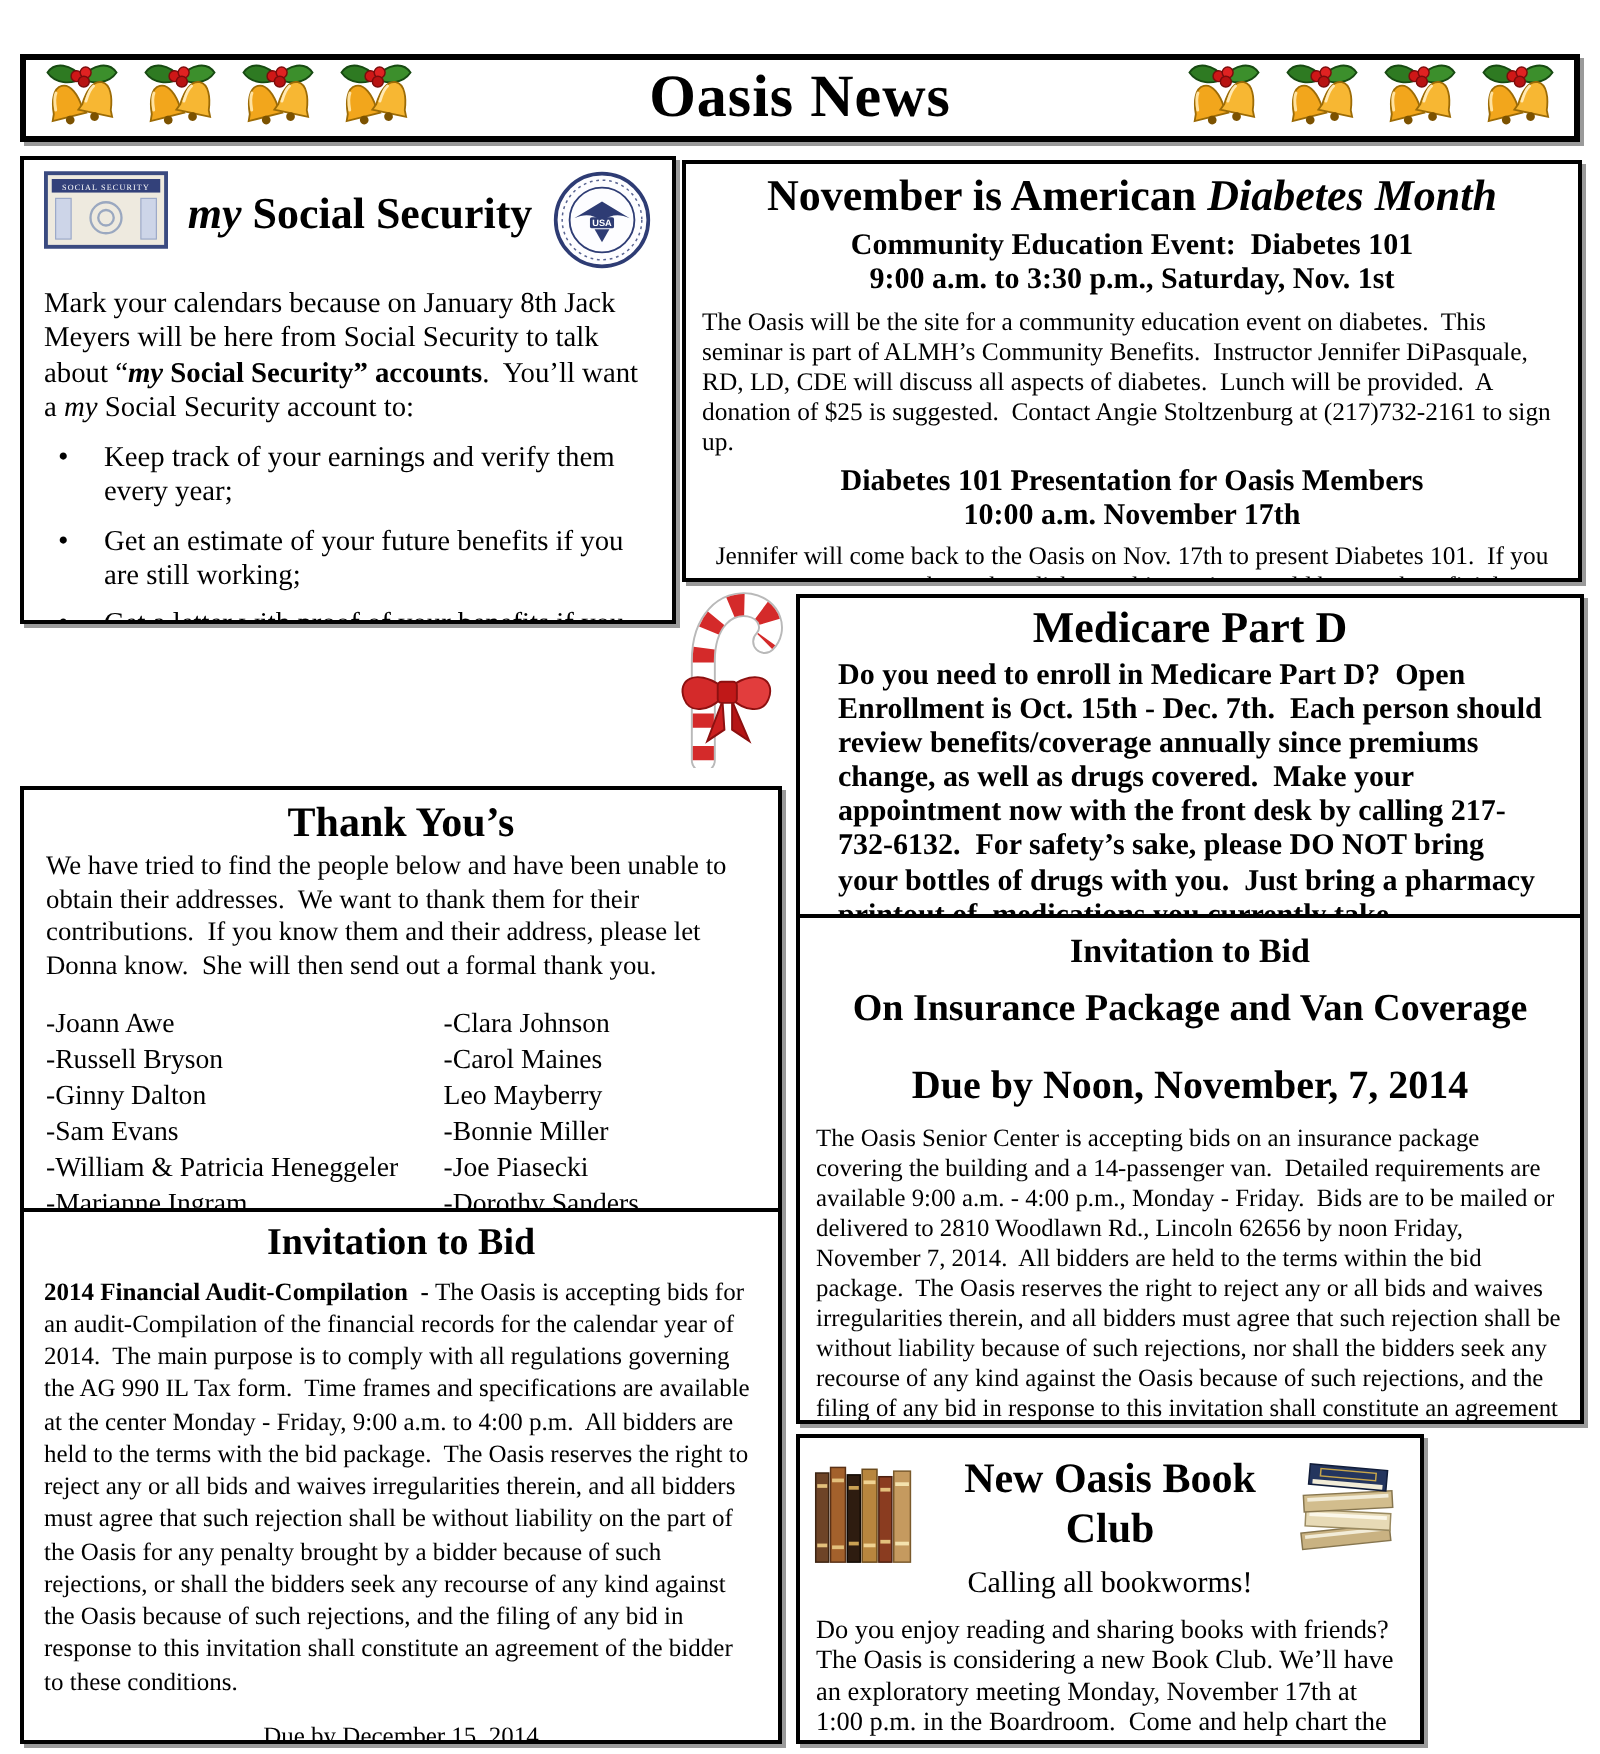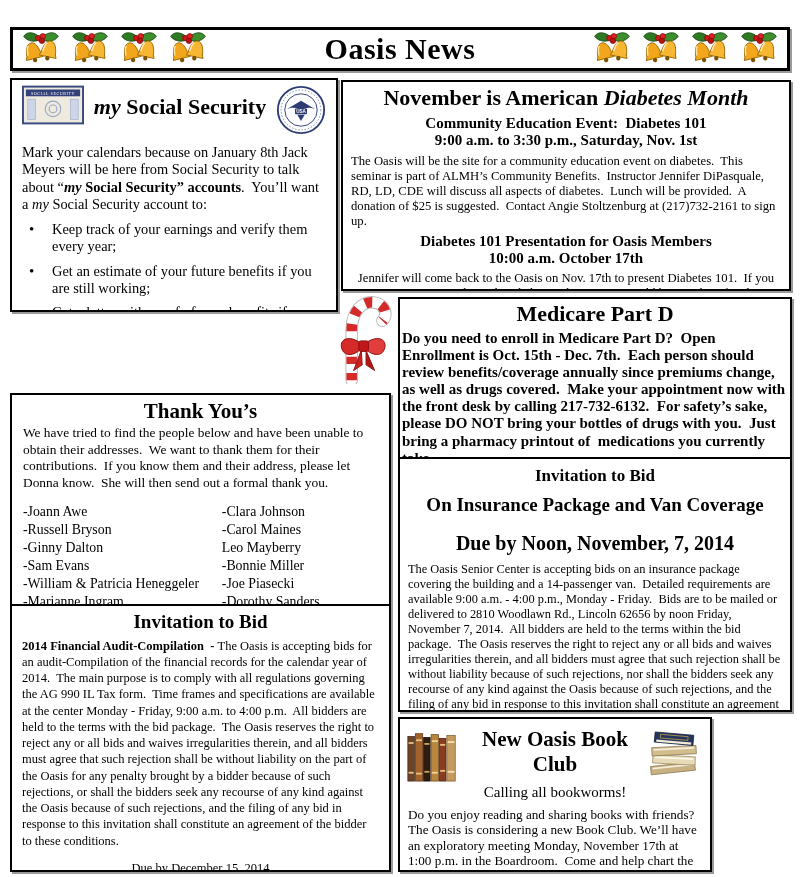--- a/index.html
+++ b/index.html
@@ -41,21 +41,21 @@
   .bid1-title { font-size:19px; }
   .bid1-body { margin:3px 0 0; white-space:pre-wrap; }
   .bid1-due { text-align:center; margin:11px 0 0; }
   
   #dia-box { left:341px; top:80px; width:450px; height:211px; padding:3px 8px; font-size:12.7px; line-height:1.18; }
   .dia-title { font-size:22px; }
   .dia-event { text-align:center; font-weight:bold; font-size:15px; line-height:1.16; margin:4px 0 0; white-space:pre-wrap; }
   .dia-body { margin:4px 0 0; white-space:pre-wrap; }
   .dia-body2 { text-align:center; }
   
-  #med-box { left:398px; top:297px; width:394px; height:176px; padding:2px 2px; }
+  #med-box { left:398px; top:297px; width:394px; height:176px; padding:2px 19px; }
   .med-title { font-size:22px; }
   .med-body { font-weight:bold; font-size:15px; line-height:1.14; margin:3px 0 0; white-space:pre-wrap; }
   
   #bid2-box { left:398px; top:457px; width:394px; height:255px; padding:5px 8px; }
   .bid2-t1 { text-align:center; font-weight:bold; font-size:17px; margin:2px 0 0; }
   .bid2-t2 { text-align:center; font-weight:bold; font-size:19px; margin:8px 0 16px; }
   .bid2-t3 { text-align:center; font-weight:bold; font-size:20px; margin:8px 0 0; }
   .bid2-body { font-size:12.4px; line-height:1.21; margin:7px 0 0; white-space:pre-wrap; }
   
   #bc-box { left:398px; top:717px; width:314px; height:155px; padding:2px 8px; }
@@ -186,21 +186,21 @@
   <section class="box" id="bid1-box">
     <h2 class="sec-title bid1-title">Invitation to Bid</h2>
     <p class="bid1-body"><span class="bd">2014 Financial Audit-Compilation  - </span><span>The Oasis is accepting bids for an audit-Compilation of the financial records for the calendar year of 2014.  The main purpose is to comply with all regulations governing the AG 990 IL Tax form.  Time frames and specifications are available at the center Monday - Friday, 9:00 a.m. to 4:00 p.m.  All bidders are held to the terms with the bid package.  The Oasis reserves the right to reject any or all bids and waives irregularities therein, and all bidders must agree that such rejection shall be without liability on the part of the Oasis for any penalty brought by a bidder because of such rejections, or shall the bidders seek any recourse of any kind against the Oasis because of such rejections, and the filing of any bid in response to this invitation shall constitute an agreement of the bidder to these conditions.</span></p>
     <p class="bid1-due">Due by December 15, 2014</p>
   </section>
 
   <section class="box" id="dia-box">
     <h2 class="sec-title dia-title"><span>November is American </span><span class="it">Diabetes Month</span></h2>
     <p class="dia-event"><span>Community Education Event:  Diabetes 101</span><br><span>9:00 a.m. to 3:30 p.m., Saturday, Nov. 1st</span></p>
     <p class="dia-body">The Oasis will be the site for a community education event on diabetes.  This seminar is part of ALMH’s Community Benefits.  Instructor Jennifer DiPasquale, RD, LD, CDE will discuss all aspects of diabetes.  Lunch will be provided.  A donation of $25 is suggested.  Contact Angie Stoltzenburg at (217)732-2161 to sign up.</p>
-    <p class="dia-event"><span>Diabetes 101 Presentation for Oasis Members</span><br><span>10:00 a.m. October 17th</span></p>
+    <p class="dia-event"><span>Diabetes 101 Presentation for Oasis Members</span><br><span>10:00 a.m. November 17th</span></p>
     <p class="dia-body dia-body2">Jennifer will come back to the Oasis on Nov. 17th to present Diabetes 101.  If you or someone you know has diabetes, this session would be very beneficial.</p>
   </section>
 
   <section class="box" id="med-box">
     <h2 class="sec-title med-title">Medicare Part D</h2>
     <p class="med-body">Do you need to enroll in Medicare Part D?  Open Enrollment is Oct. 15th - Dec. 7th.  Each person should review benefits/coverage annually since premiums change, as well as drugs covered.  Make your appointment now with the front desk by calling 217-732-6132.  For safety’s sake, please DO NOT bring your bottles of drugs with you.  Just bring a pharmacy printout of  medications you currently take.</p>
   </section>
 
   <section class="box" id="bid2-box">
     <h2 class="bid2-t1">Invitation to Bid</h2>

